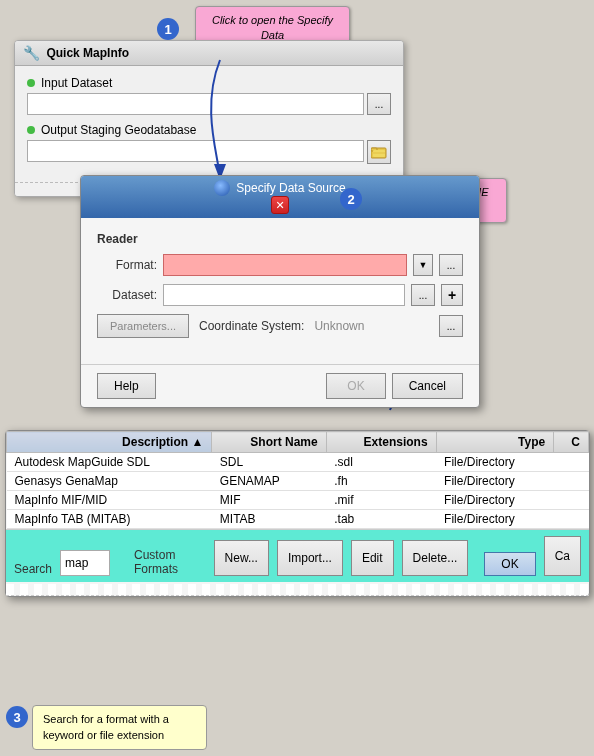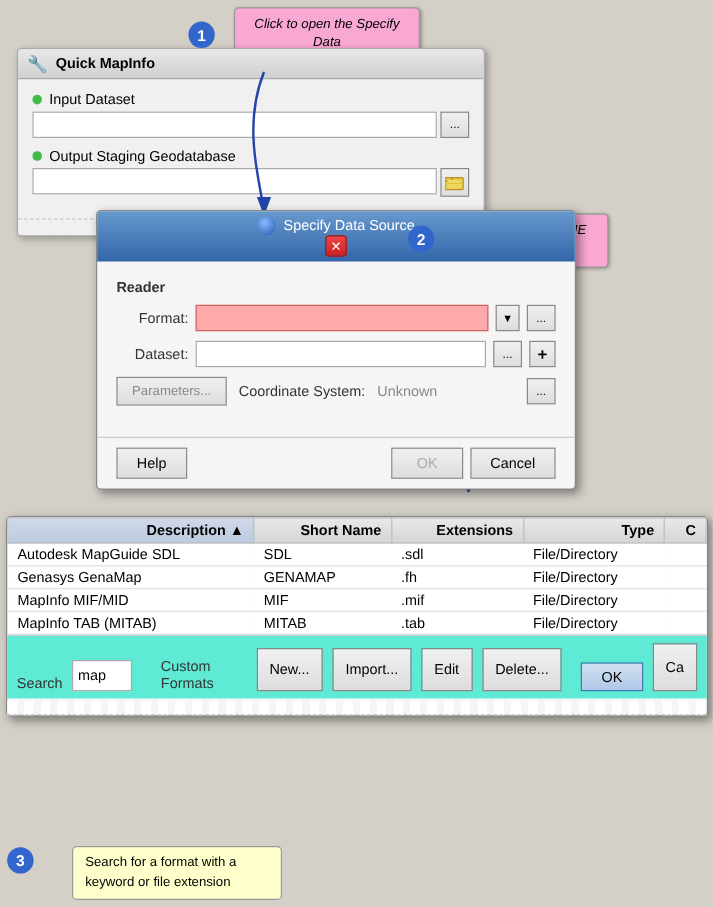--- a/index.html
+++ b/index.html
@@ -399,21 +399,20 @@
       pointer-events: none;
     }
     .note-box {
       position: absolute;
       background: #ffffcc;
       border: 1px solid #999;
       border-radius: 4px;
       padding: 6px 10px;
       font-size: 11px;
       line-height: 1.4;
-      margin-left: 28px;
     }
 
     
     .blue-circle-icon {
       width: 16px;
       height: 16px;
       border-radius: 50%;
       background: radial-gradient(circle at 40% 35%, #88bbff, #2255aa);
       display: inline-block;
     }

